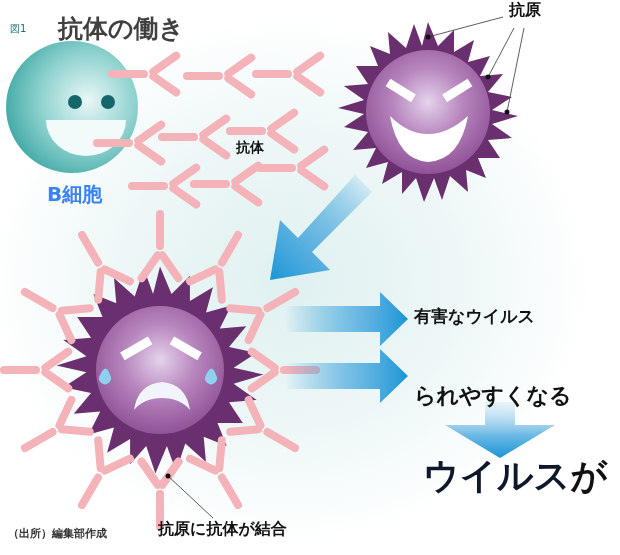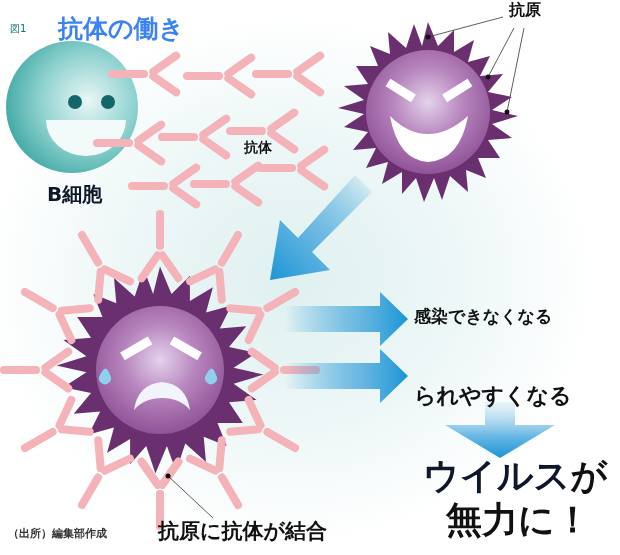--- a/index.html
+++ b/index.html
@@ -11,32 +11,32 @@
     #stage { position: absolute; left: 0; top: 0; width: 620px; height: 555px; }
     .bg {
       position: absolute; left: 0; top: 0; width: 620px; height: 555px;
       background:
         radial-gradient(ellipse 380px 330px at 290px 280px, #dff0f0 0%, #eef7f7 45%, rgba(255,255,255,0) 80%),
         #ffffff;
     }
     svg#art { position: absolute; left: 0; top: 0; }
     .lbl { position: absolute; white-space: nowrap; font-weight: bold; color: #111; line-height: 1; }
     .fig-no { left: 10px; top: 24px; font-size: 10px; font-weight: normal; color: #0f766e; }
-    .title { left: 58px; top: 16px; font-size: 25px; color: #3b82f6; }
+    .title { left: 58px; top: 16px; font-size: 25px; color: #404040; }
     .antigen-lbl { left: 509px; top: 2px; font-size: 16px; }
-    .antibody-lbl { left: 236px; top: 140px; font-size: 14px; margin-left: 8px; }
-    .bcell-lbl { left: 47px; top: 184px; font-size: 20px; color: #0f172a; }
+    .antibody-lbl { left: 236px; top: 140px; font-size: 14px; }
+    .bcell-lbl { left: 47px; top: 184px; font-size: 20px; color: #3b82f6; }
     .virus-lbl { left: 431px; top: 202px; font-size: 17px; color: #6e3a75; }
     .effect1 { left: 414px; top: 308px; font-size: 17px; }
     .effect2a { left: 414px; top: 357px; font-size: 17px; }
     .effect2b { left: 414px; top: 385px; font-size: 22px; }
     .result1 { left: 423px; top: 458px; font-size: 36px; }
     .result1 .purple { color: #0f172a; }
     .result2 { left: 446px; top: 502px; font-size: 36px; }
-    .bound-lbl { left: 158px; top: 521px; font-size: 21px; text-align: right; }
+    .bound-lbl { left: 158px; top: 521px; font-size: 16px; text-align: right; }
     .source { left: 8px; top: 528px; font-size: 11px; font-weight: bold; color: #333; font-family: "DejaVu Serif", "Liberation Serif", serif; }
   </style>
 </head>
 <body>
 
 <div id="stage">
   <div class="bg"></div>
 
   <svg id="art" width="620" height="555" viewBox="0 0 620 555" xmlns="http://www.w3.org/2000/svg">
     <defs>
@@ -190,19 +190,18 @@
     <g>
       <polygon points="485,402 515,402 515,425 555,425 500,458 445,425 485,425" fill="url(#gArrowV)"></polygon>
     </g>
   </svg>
 
   <div class="lbl fig-no">図1</div>
   <div class="lbl title">抗体の働き</div>
   <div class="lbl antigen-lbl">抗原</div>
   <div class="lbl antibody-lbl">抗体</div>
   <div class="lbl bcell-lbl">B細胞</div>
-  <div class="lbl effect1">感染できなくなる</div>
+  <div class="lbl effect1">有害なウイルス</div>
   <div class="lbl effect2b">られやすくなる</div>
   <div class="lbl result1"><span class="purple">ウイルス</span><span>が</span></div>
-  <div class="lbl result2">無力に！</div>
   <div class="lbl bound-lbl">抗原に抗体が結合</div>
   <div class="lbl source">（出所）編集部作成</div>
 </div>
 
 </body></html>

